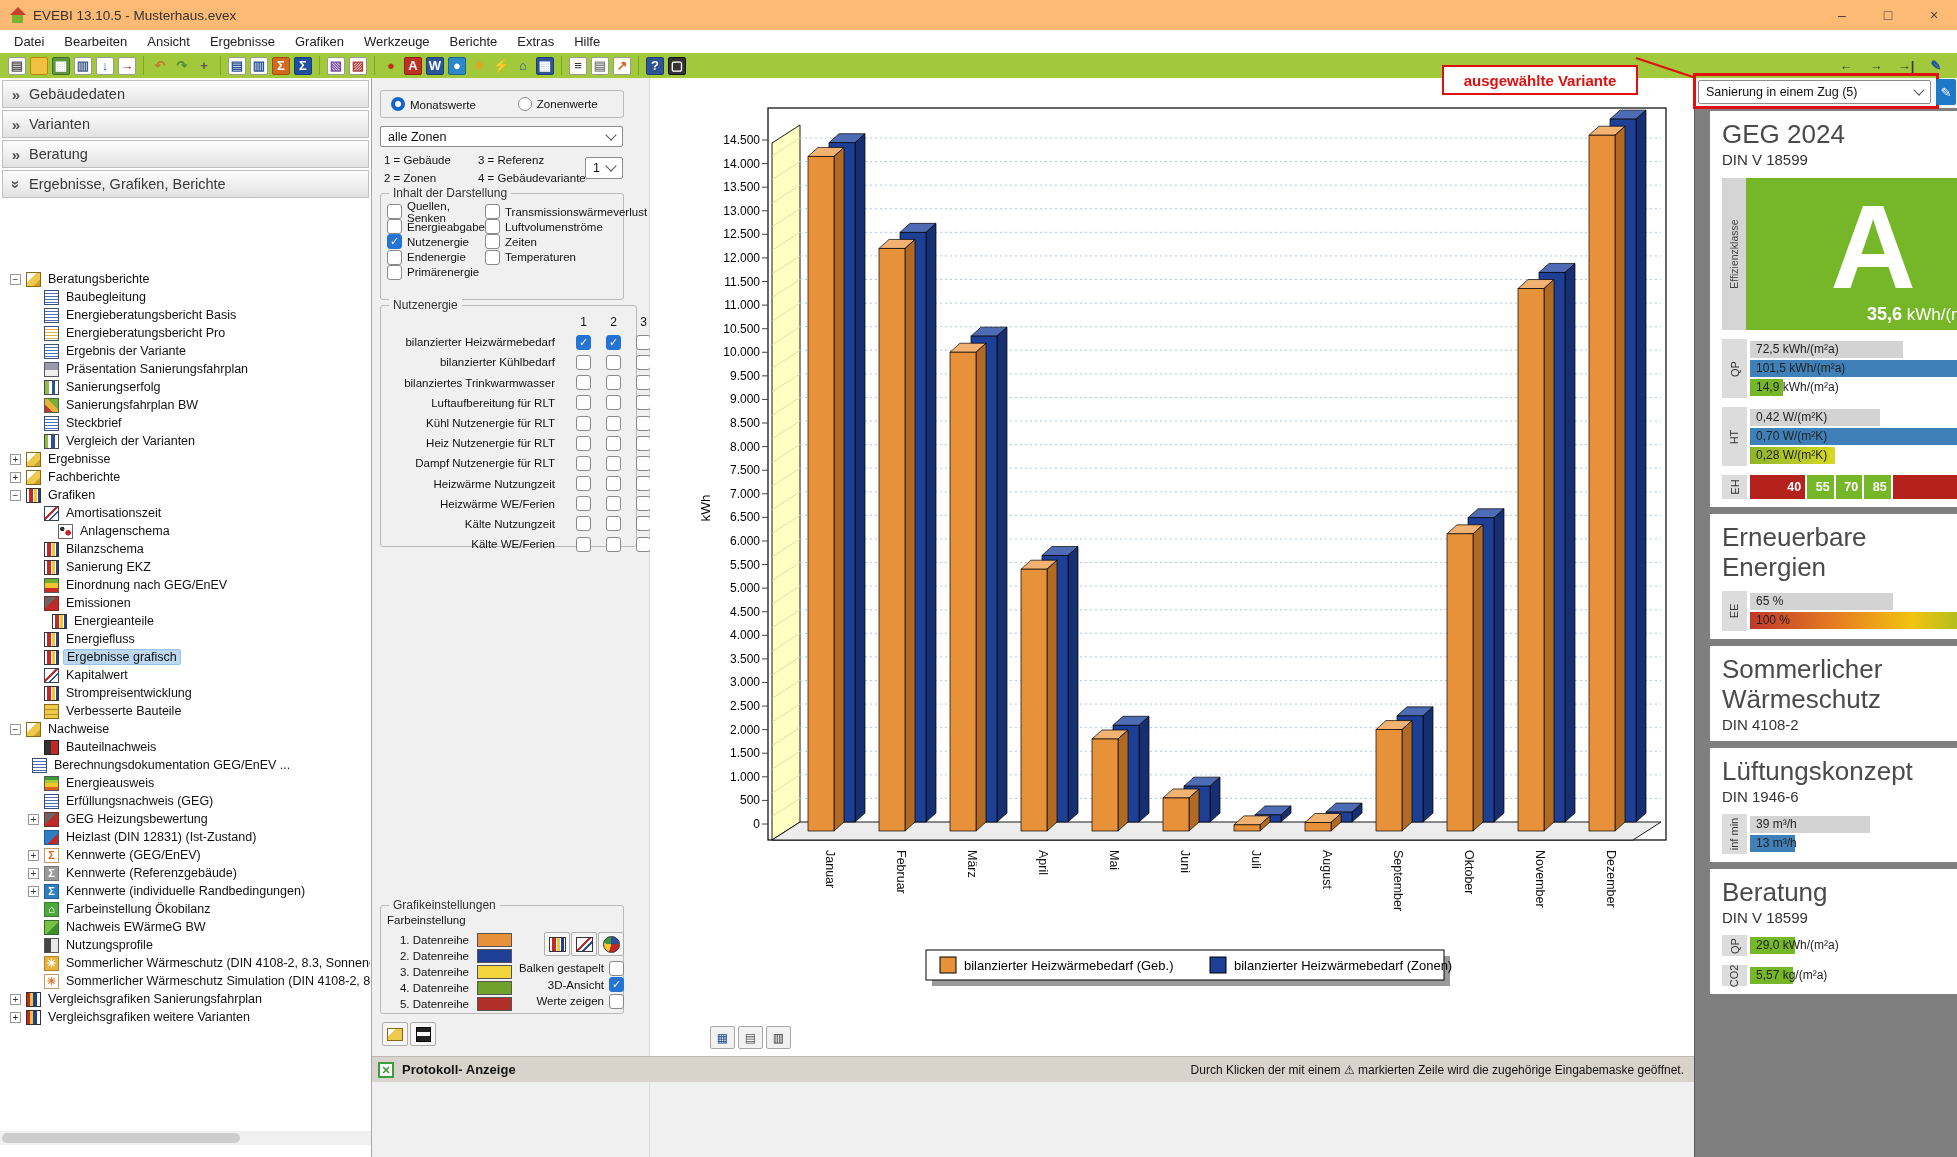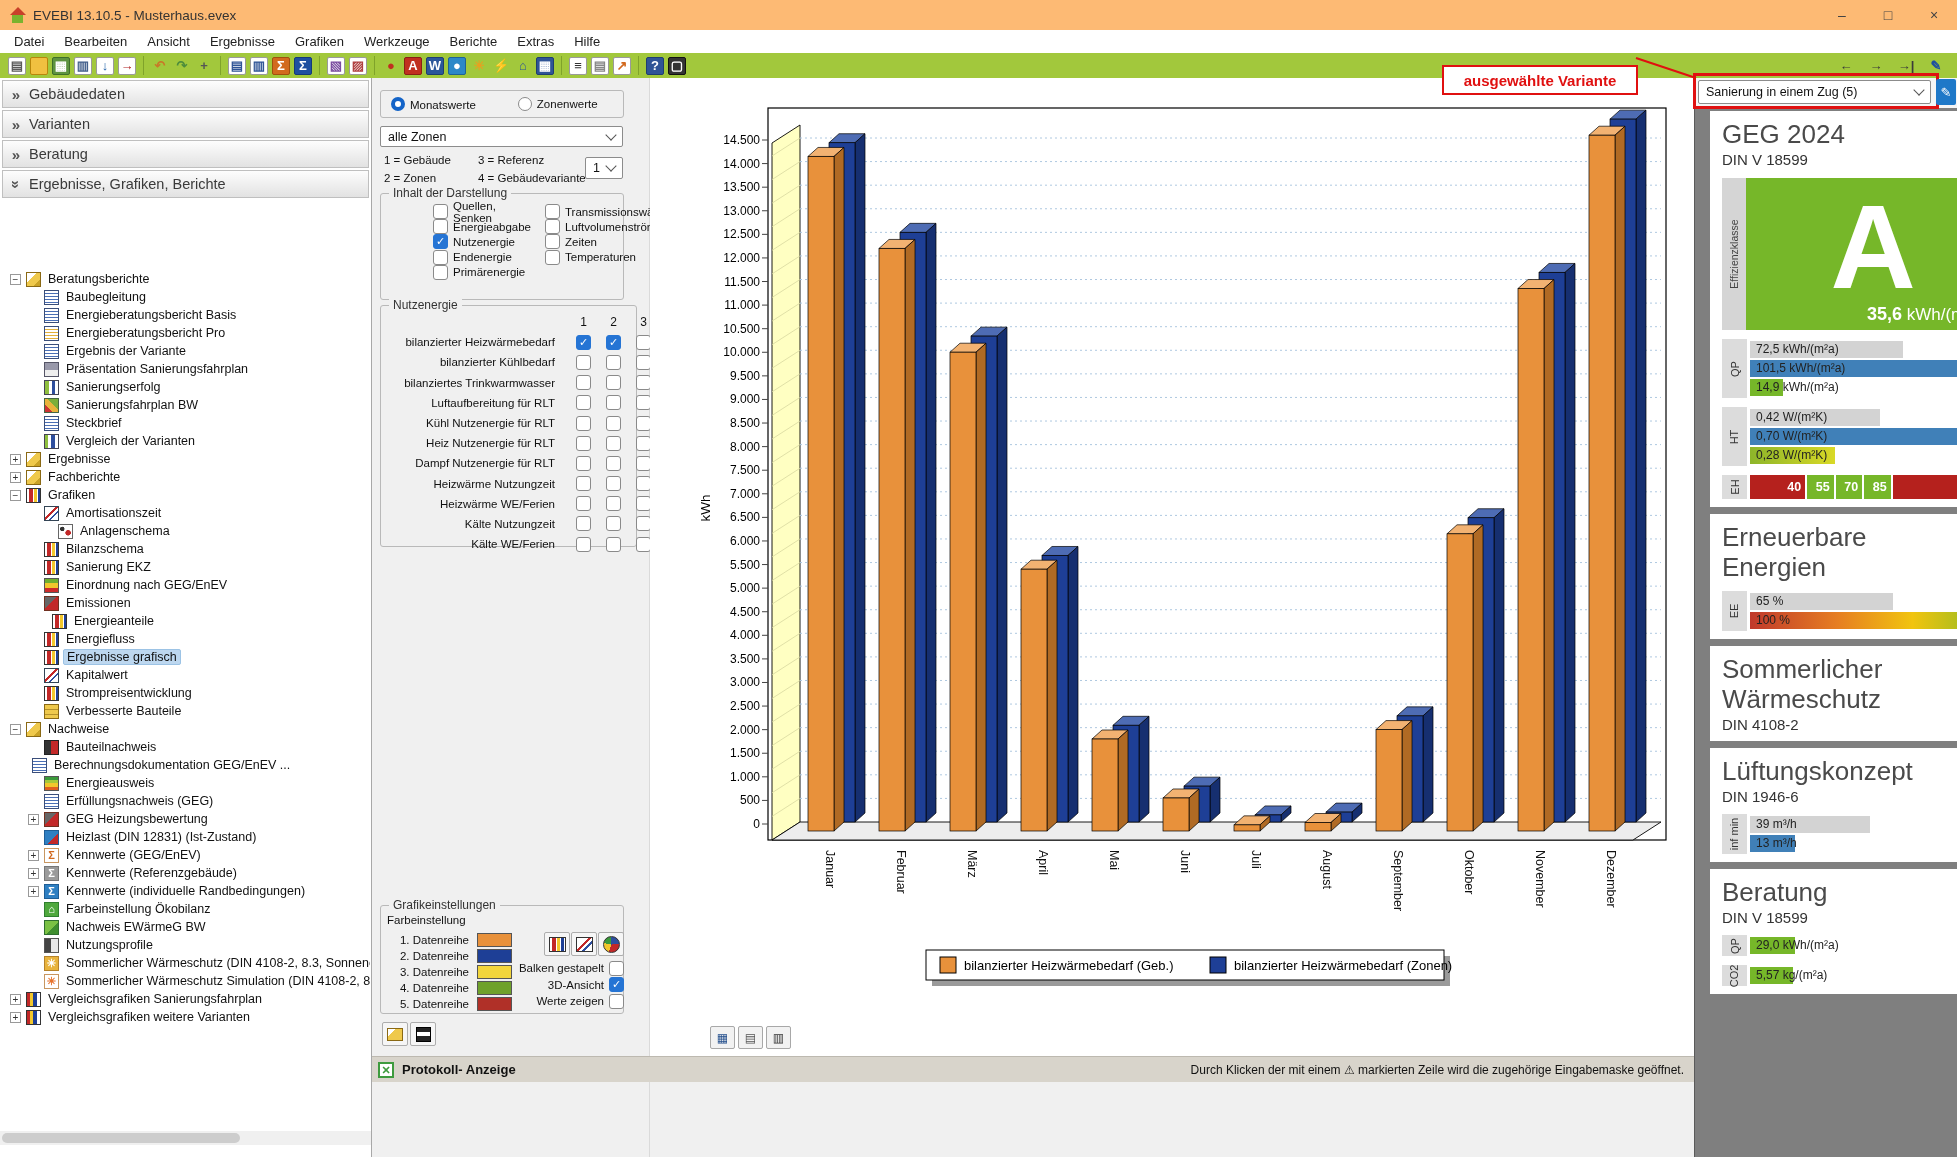--- a/index.html
+++ b/index.html
@@ -39,21 +39,21 @@
   .midpanel{position:absolute;left:372px;top:78px;width:278px;bottom:0;background:#F0F0F0;border-right:1px solid #DADADA;box-sizing:border-box;}
   .gb{position:absolute;border:1px solid #B9B9B9;border-radius:3px;}
   .gbt{position:absolute;top:-8px;left:8px;background:#F0F0F0;padding:0 4px;font-size:12px;color:#333;}
   .dd{background:#fff;border:1px solid #8C8C8C;border-radius:2px;font-size:12.5px;color:#111;display:flex;align-items:center;justify-content:space-between;padding:0 7px;box-sizing:border-box;}
   .chev{width:7px;height:7px;border-right:1.7px solid #555;border-bottom:1.7px solid #555;transform:rotate(45deg);margin-top:-4px;flex:none;}
   .rd{width:14px;height:14px;border:1px solid #8A8A8A;border-radius:50%;background:#fff;box-sizing:border-box;flex:none;}
   .rd.on{border:4.5px solid #1464C8;}
   .cb{width:15px;height:15px;border:1px solid #8A8A8A;border-radius:3px;background:#fff;box-sizing:border-box;flex:none;font-size:11px;line-height:13px;text-align:center;color:#fff;}
   .cb.on{background:#2574D4;border-color:#2574D4;}
   .lbl12{font-size:11.5px;color:#111;}
-  .icbrow{display:flex;align-items:center;height:15.2px;margin-left:46px;}
+  .icbrow{display:flex;align-items:center;height:15.2px;}
   .icbrow .cb{margin-right:5px;}
   .nrow{display:flex;align-items:center;height:20.2px;}
   .nlbl{width:172px;text-align:right;padding-right:6px;font-size:11.5px;color:#111;flex:none;}
   .nnum,.nrow .cb{width:15px;margin-left:15px;flex:none;}
   .nnum{text-align:center;font-size:12px;color:#111;}
   .frow{display:flex;align-items:center;height:16px;font-size:11.5px;color:#111;}
   .fsw{width:33px;height:12px;border:1px solid #555;margin-left:8px;}
   .orow{display:flex;align-items:center;justify-content:flex-end;height:16.5px;font-size:11.5px;color:#111;}
   .orow .cb{margin-left:5px;}
   .mbtn{position:absolute;width:24px;height:22px;background:#F6F6F6;border:1px solid #ADADAD;border-radius:2px;display:flex;align-items:center;justify-content:center;}

